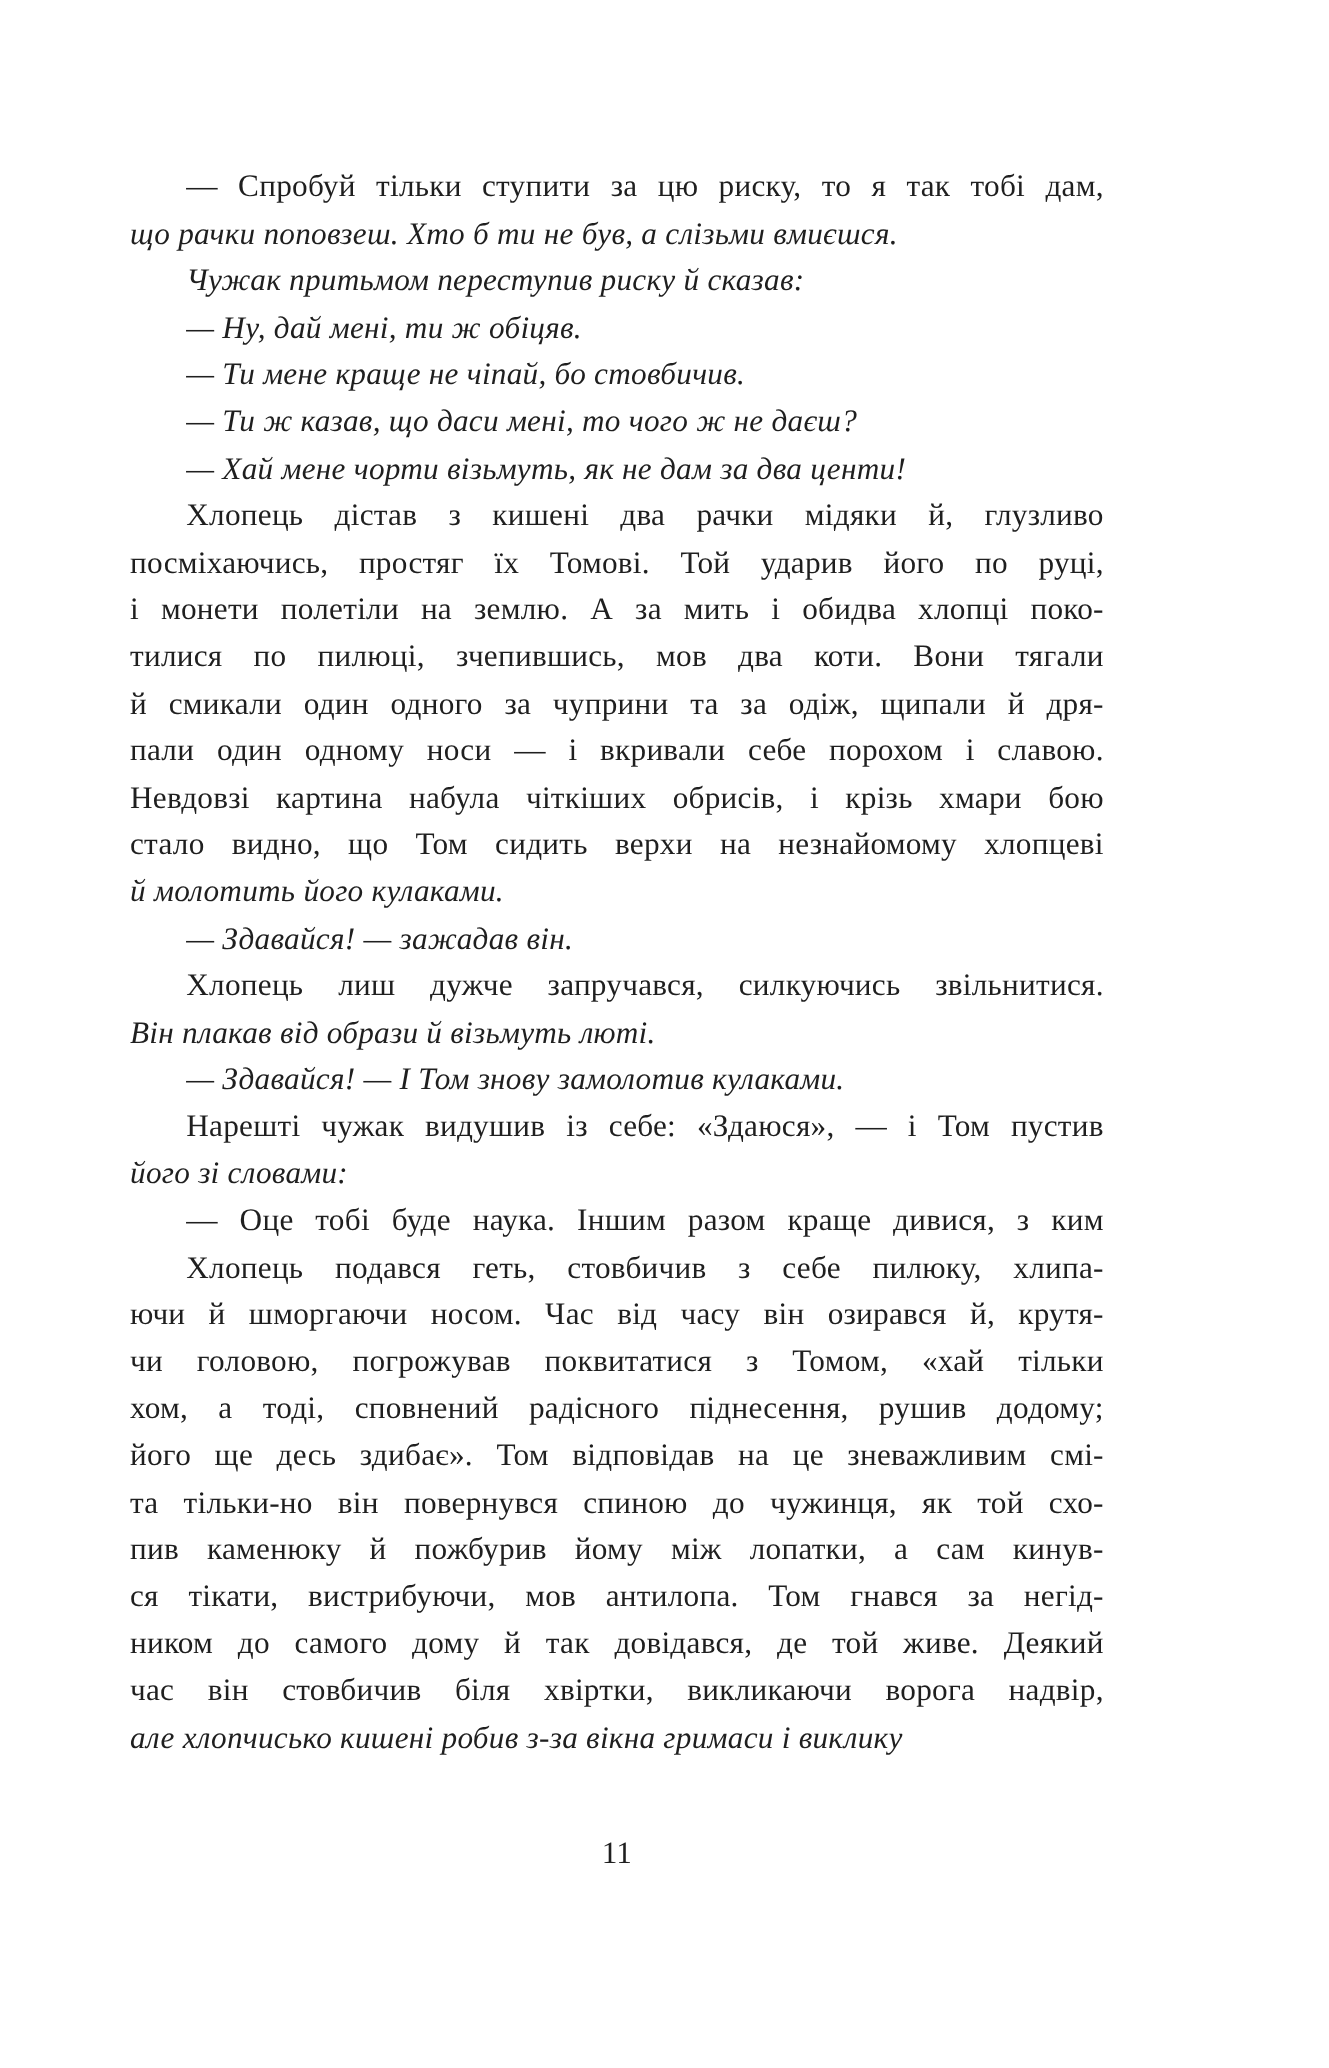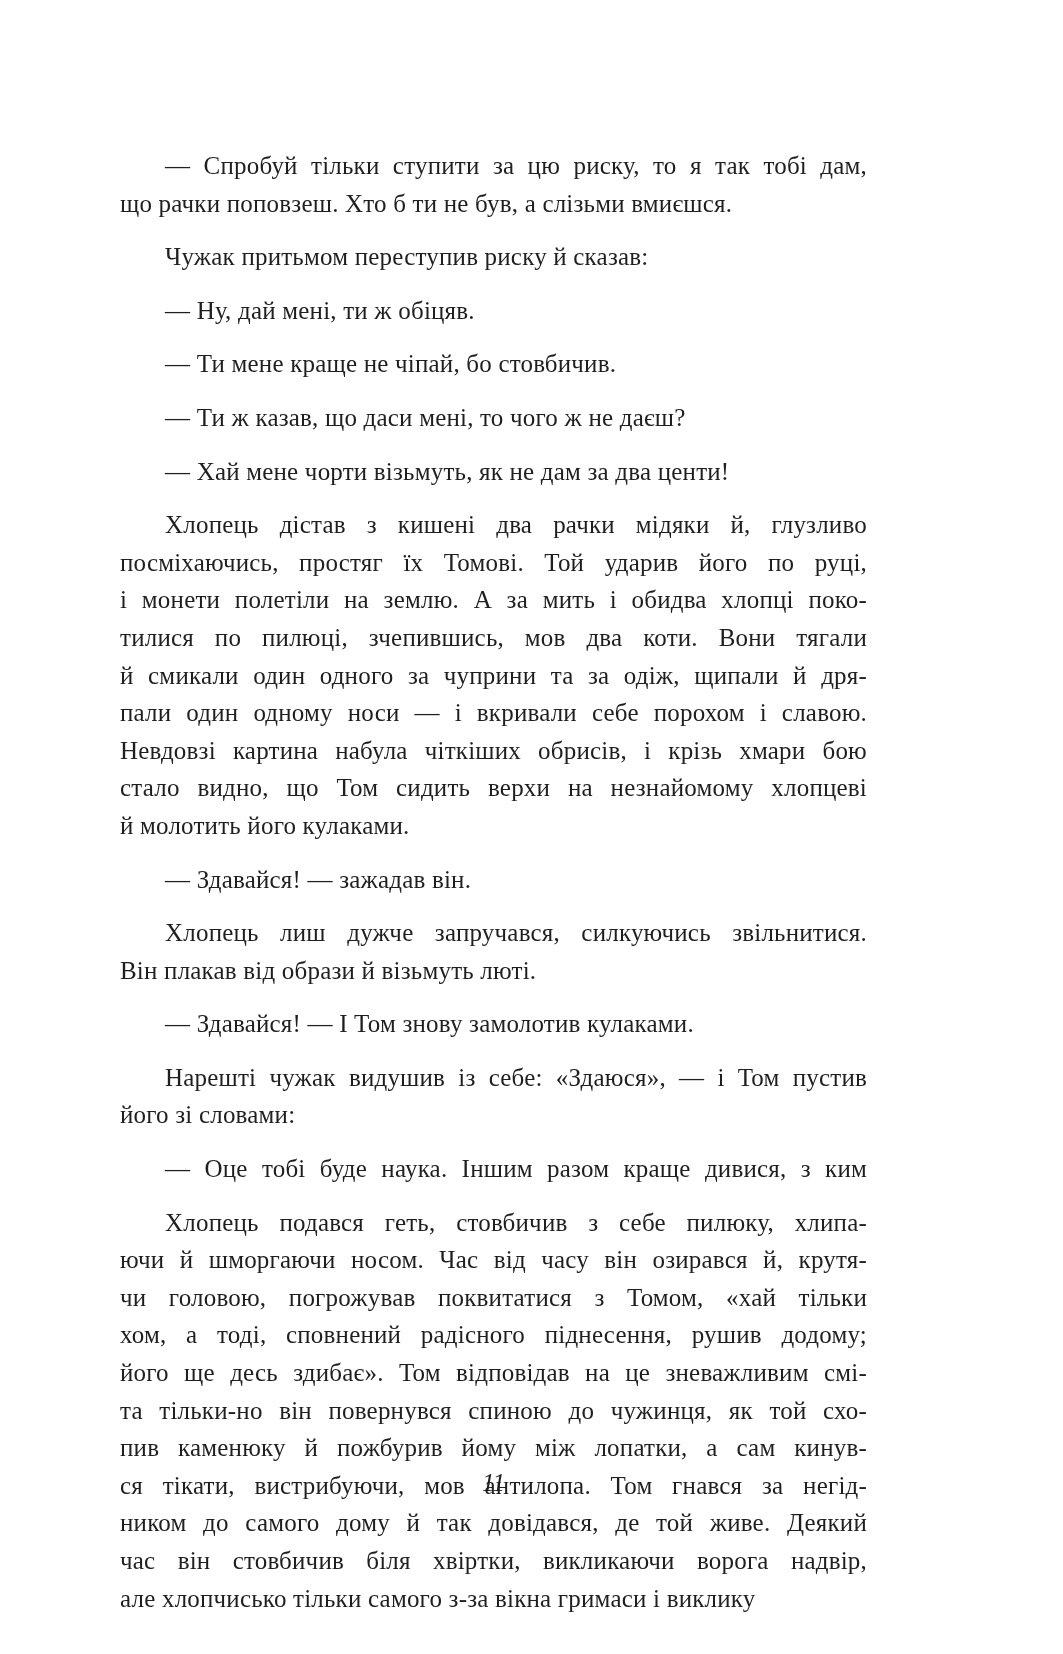--- a/index.html
+++ b/index.html
@@ -15,45 +15,45 @@
     color: #1f1f1f;
     overflow: hidden;
   }
   .text-block {
     position: absolute;
     left: 104px;
     top: 131px;
     width: 779px;
   }
   .paragraph {
-    margin: 16px;
+    margin: 0;
     padding: 0;
   }
   .line {
     font-size: 25px;
     line-height: 37.6px;
     height: 37.6px;
     white-space: normal;
     text-align: justify;
     text-align-last: justify;
     letter-spacing: 0.2px;
   }
   .line.first {
     text-indent: 45px;
   }
   .line.pl {
     text-align-last: left;
+    font-style: italic;
   }
   .page-number {
     position: absolute;
     left: 104px;
     top: 1468px;
     width: 779px;
     text-align: center;
-    font-style: italic;
     font-size: 25px;
     line-height: 30px;
     color: #1f1f1f;
   }
 </style>
 </head>
 <body>
 
 <div class="text-block">
     <div class="paragraph">
@@ -107,17 +107,17 @@
       <div class="line first">Хлопець подався геть, стовбичив з себе пилюку, хлипа-</div>
       <div class="line">ючи й шморгаючи носом. Час від часу він озирався й, крутя-</div>
       <div class="line">чи головою, погрожував поквитатися з Томом, «хай тільки</div>
       <div class="line">хом, а тоді, сповнений радісного піднесення, рушив додому;</div>
       <div class="line">його ще десь здибає». Том відповідав на це зневажливим смі-</div>
       <div class="line">та тільки-но він повернувся спиною до чужинця, як той схо-</div>
       <div class="line">пив каменюку й пожбурив йому між лопатки, а сам кинув-</div>
       <div class="line">ся тікати, вистрибуючи, мов антилопа. Том гнався за негід-</div>
       <div class="line">ником до самого дому й так довідався, де той живе. Деякий</div>
       <div class="line">час він стовбичив біля хвіртки, викликаючи ворога надвір,</div>
-      <div class="line pl">але хлопчисько тільки самого з-за вікна гримаси і виклику</div>
+      <div class="line pl">але хлопчисько кишені робив з-за вікна гримаси і виклику</div>
     </div>
   </div>
 
 <div class="page-number">11</div>
 
 </body></html>

